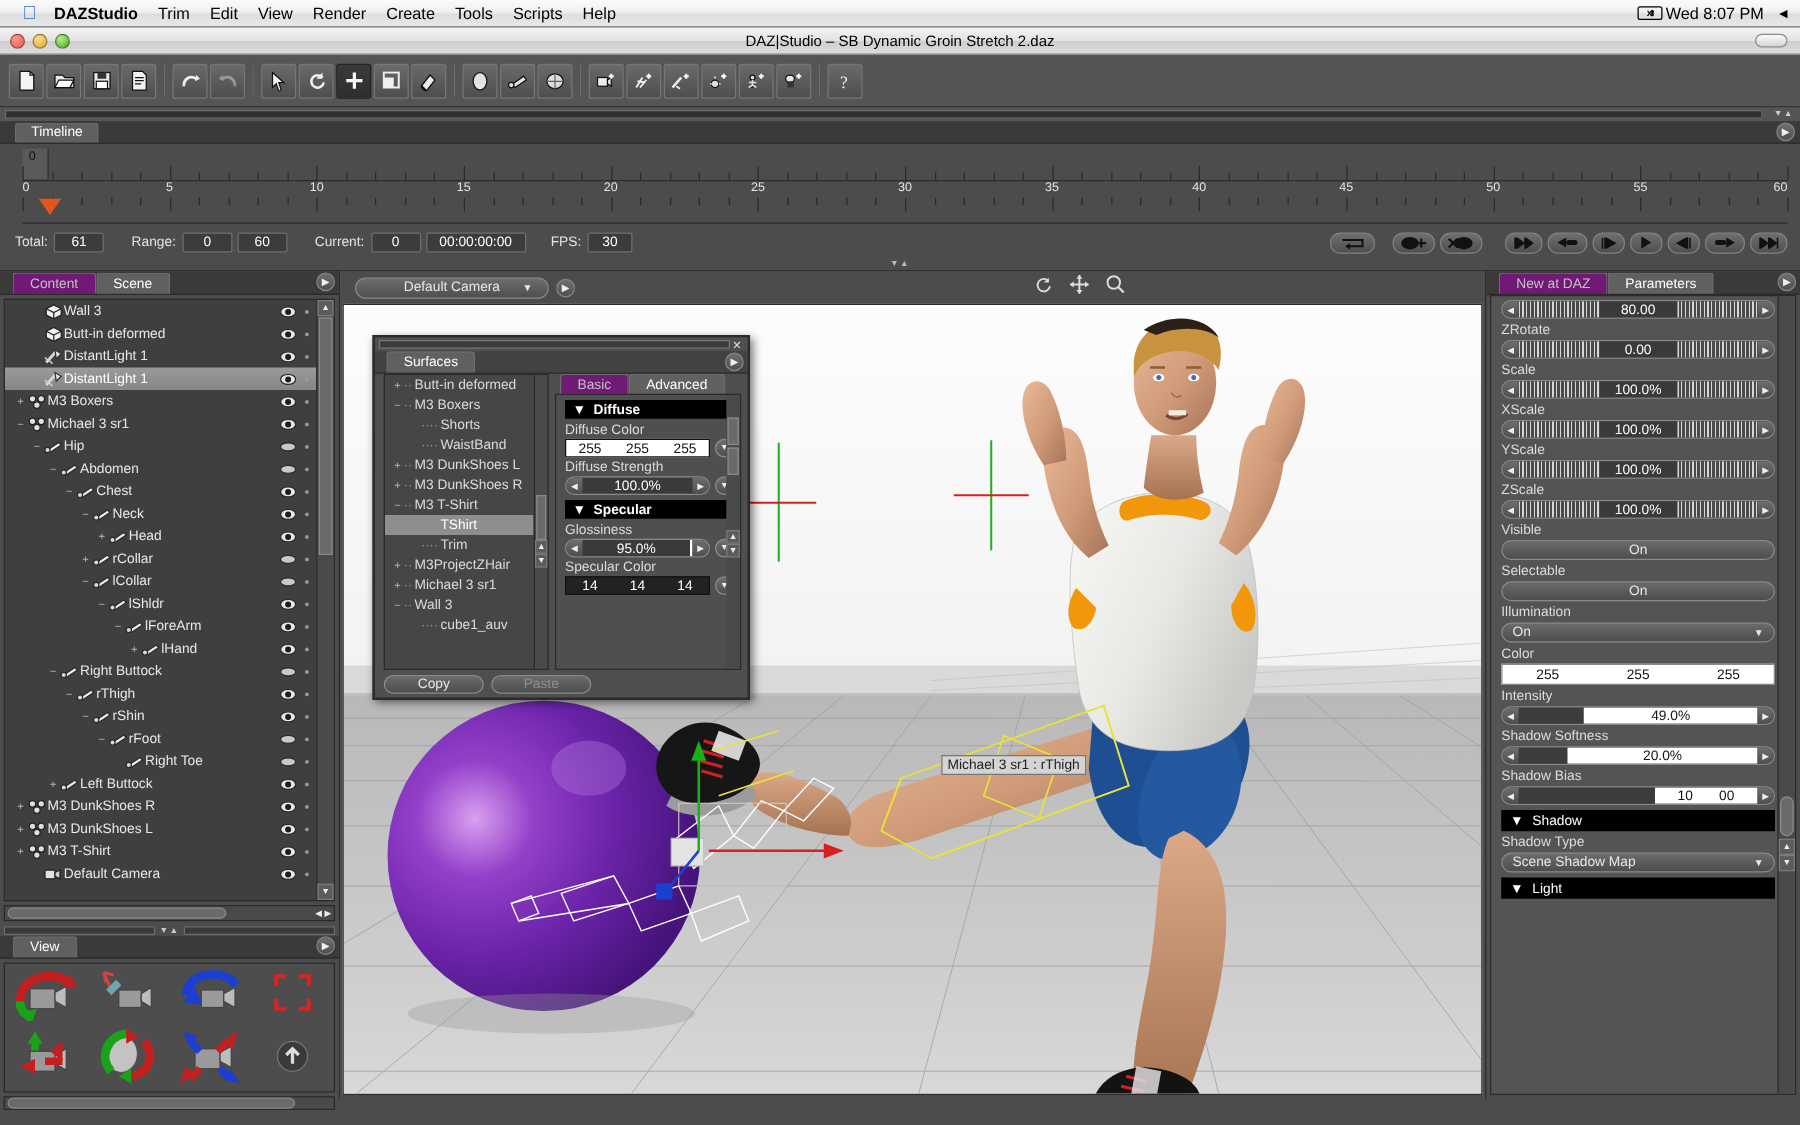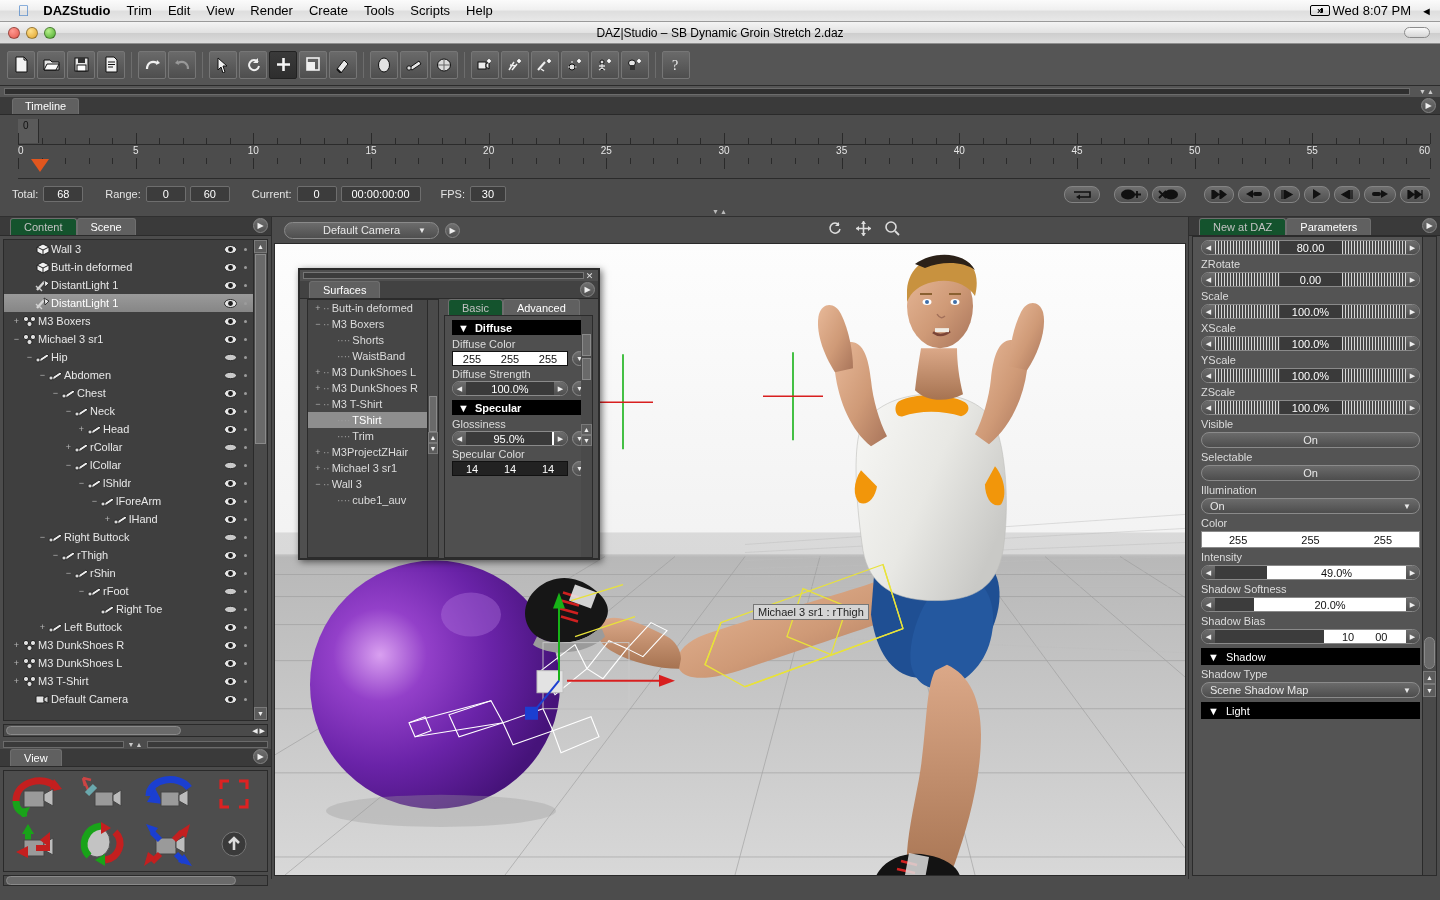--- a/index.html
+++ b/index.html
@@ -97,21 +97,21 @@
   
   #main { display:flex; height:662px; }
   
   #leftcol { width:272px; background:#4c4c4c; border-right:1px solid #2e2e2e;
              display:flex; flex-direction:column; }
   .panel-tabrow { display:flex; align-items:flex-end; height:19px; background:#3a3a3a;
                   padding-left:10px; position:relative; border-bottom:1px solid #2b2b2b;}
   .ptab { padding:2px 13px 2px; font-size:11px; border-radius:3px 3px 0 0;
           border:1px solid #6e6e6e; border-bottom:none; }
   .ptab.sel { background:#606060; color:#fff; }
-  .ptab.unsel { background:#14532d; color:#c2c2c2; }
+  .ptab.unsel { background:#701a75; color:#c2c2c2; }
   .panel-tabrow .far { position:absolute; right:3px; bottom:2px; }
   #scenetree { flex:1; background:#3f3f3f; border:1px solid #2a2a2a; margin:3px;
                overflow:hidden; position:relative; }
   .treelist { position:absolute; inset:0 14px 0 0; overflow:hidden; }
   .trow { height:18px; display:flex; align-items:center; font-size:11px; color:#e8e8e8;
           position:relative; padding-left:4px;}
   .trow.sel { background:linear-gradient(#9a9a9a,#868686); color:#fff; }
   .expander { width:9px; text-align:center; font-size:9px; color:#b6b6b6; flex:0 0 9px;}
   .ticon { width:17px; height:14px; flex:0 0 17px; display:flex;align-items:center;justify-content:center;}
   .tlabel { white-space:nowrap; }
@@ -547,21 +547,21 @@
           <div class="tickmark" style="left: 96.6667%; height: 6px; bottom: 0px; top: 13px;"></div>
           <div class="tickmark" style="left: 98.3333%; height: 6px; bottom: 0px; top: 13px;"></div>
           <div class="tickmark" style="left: 100%; height: 11px; bottom: 0px; top: 13px;"></div>
         </div>
       <div class="playhead-tri" style="left:13px;top:14px;"></div>
       <div style="position:absolute;left:0;right:0;bottom:0;height:1px;background:#2b2b2b;"></div>
     </div>
   </div>
   <div id="trans">
     <span class="lbl">Total:</span>
-    <span class="fld" style="width:40px">68</span>
+    <span class="fld" style="width:40px">61</span>
     <span class="lbl" style="margin-left:22px">Range:</span>
     <span class="fld" style="width:40px">0</span>
     <span class="fld" style="width:40px;margin-left:4px">60</span>
     <span class="lbl" style="margin-left:22px">Current:</span>
     <span class="fld" style="width:40px">0</span>
     <span class="fld" style="width:80px;margin-left:4px">00:00:00:00</span>
     <span class="lbl" style="margin-left:20px">FPS:</span>
     <span class="fld" style="width:36px">30</span>
 
     <span style="margin-left:auto;display:flex;align-items:center">
@@ -1590,20 +1590,24 @@
               </div>
               <div class="vscroll" style="width:11px;border-left:none">
                 <div class="vthumb" style="top:18px;height:22px"></div>
                 <div class="vthumb" style="top:42px;height:22px"></div>
                 <div class="sbtnup" style="top:108px;height:11px">▲</div>
                 <div class="sbtndn" style="top:119px;height:11px">▼</div>
               </div>
             </div>
           </div>
         </div>
+        <div id="sffoot">
+          <div class="cpbtn">Copy</div>
+          <div class="cpbtn dis">Paste</div>
+        </div>
       </div>
     </div>
   </div>
 
   <div id="rightcol">
     <div class="panel-tabrow">
       <div class="ptab unsel">New at DAZ</div>
       <div class="ptab sel">Parameters</div>
       <div class="far">
           <div class="arrowbtn">▶</div>

